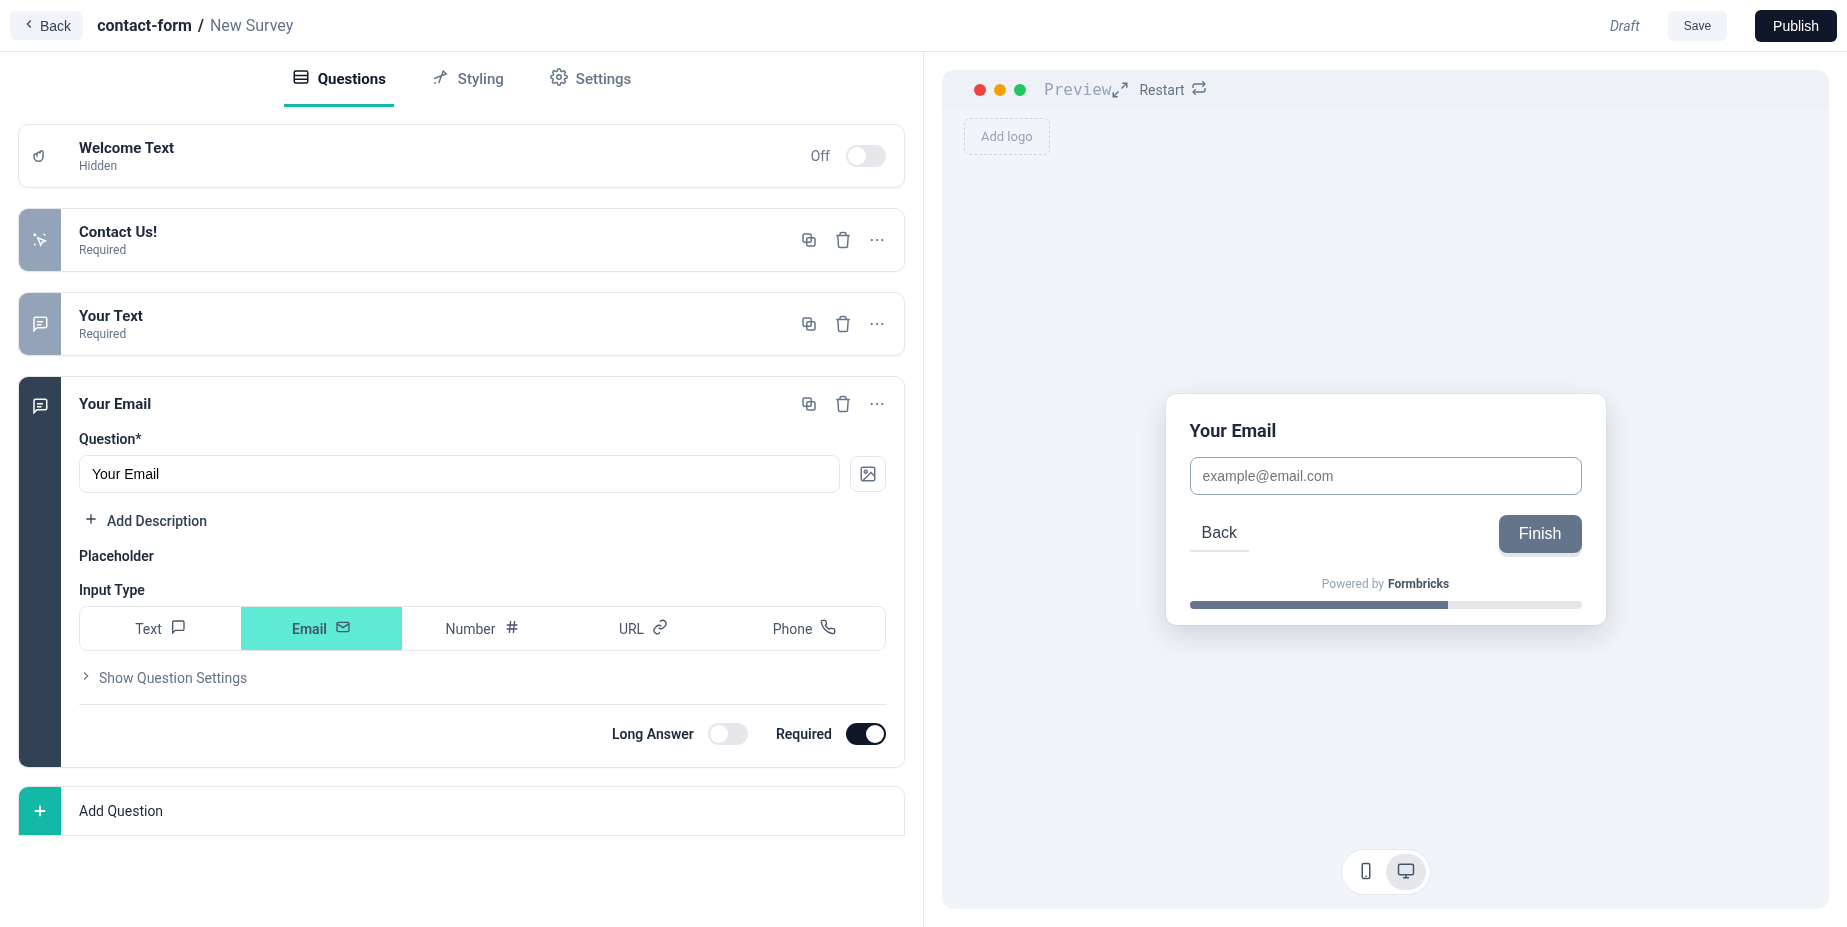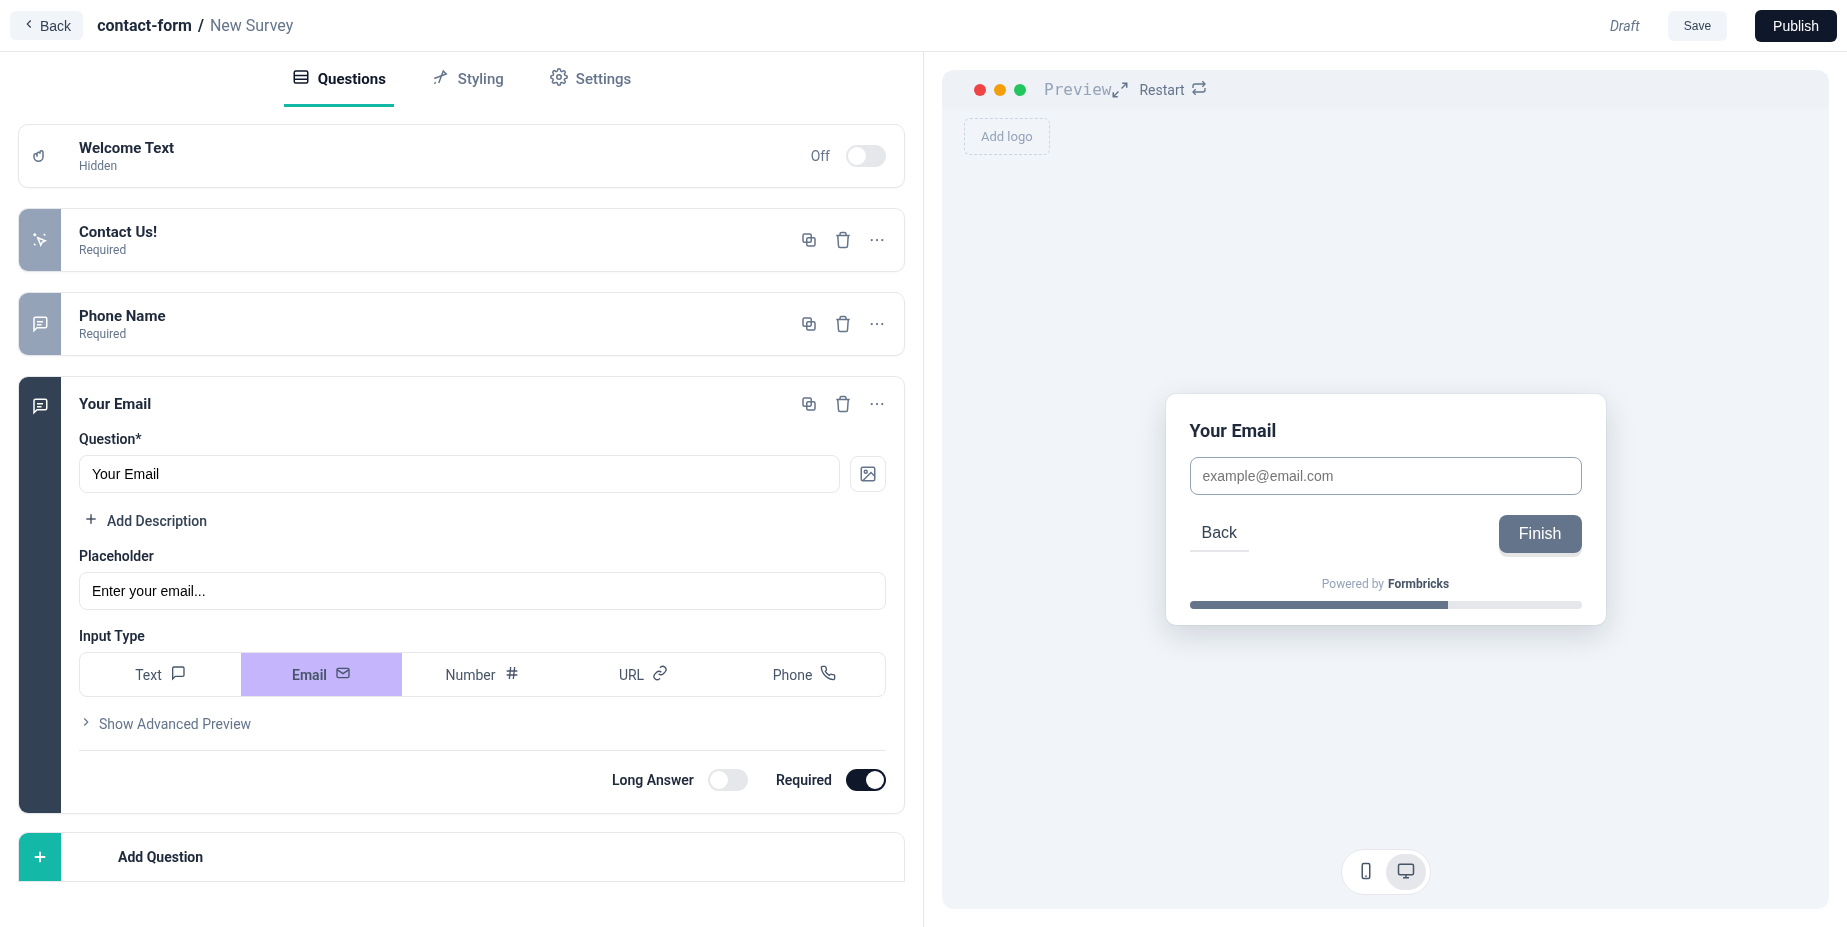--- a/index.html
+++ b/index.html
@@ -174,21 +174,21 @@
     display: flex;
     border: 1px solid #e5e7eb;
     border-radius: 8px;
     overflow: hidden;
   }
   .segmented .seg {
     flex: 1;
     display: flex; align-items: center; justify-content: center; gap: 8px;
     padding: 12px 0; font-size: 14px; color: #475569; cursor: pointer;
   }
-  .segmented .seg.active { background: #c4b5fd; font-weight: 600; }
+  .segmented .seg.active { background: #5eead4; font-weight: 600; }
   .segmented .seg svg { width: 16px; height: 16px; }
 
   .adv-link {
     display: flex; align-items: center; gap: 6px;
     color: #64748b; font-size: 14px; cursor: pointer;
   }
 
   .bottom-switches {
     display: flex; justify-content: flex-end; align-items: center; gap: 14px;
     border-top: 1px solid #e5e7eb; padding-top: 18px;
@@ -200,21 +200,21 @@
     display: flex;
     border: 1px solid #e5e7eb;
     border-radius: 10px 10px 0 0;
     overflow: hidden;
     margin-top: -2px;
   }
   .add-q-handle {
     width: 42px; background: #14b8a6;
     display:flex;align-items:center;justify-content:center;color:#fff;
   }
-  .add-q-body { padding: 16px 18px; font-weight: 700; margin-left: 39px; }
+  .add-q-body { padding: 16px 18px; font-weight: 400; }
 
   
   .right-panel {
     flex: 1;
     display: flex;
     flex-direction: column;
     padding: 18px;
   }
   .preview-frame {
     flex: 1;
@@ -426,21 +426,21 @@
       <div class="card">
         <div class="card-handle">
           <svg viewBox="0 0 24 24" fill="none" stroke="currentColor" stroke-width="2">
               <path d="M21 15a2 2 0 0 1-2 2H8l-4 4V5a2 2 0 0 1 2-2h13a2 2 0 0 1 2 2z"></path>
               <line x1="8" y1="9" x2="16" y2="9"></line>
               <line x1="8" y1="13" x2="14" y2="13"></line>
             </svg>
         </div>
         <div class="card-body">
           <div class="card-title-wrap">
-            <span class="card-title">Phone Name</span>
+            <span class="card-title">Your Text</span>
             <span class="card-sub">Required</span>
           </div>
           <div class="card-actions">
             <span class="icon-btn">
                 <svg viewBox="0 0 24 24" fill="none" stroke="currentColor" stroke-width="2">
                   <rect x="9" y="9" width="11" height="11" rx="2"></rect>
                   <rect x="4" y="4" width="11" height="11" rx="2"></rect>
                 </svg>
               </span>
             <span class="icon-btn">
@@ -515,21 +515,20 @@
               <svg viewBox="0 0 24 24" width="16" height="16" fill="none" stroke="currentColor" stroke-width="2">
                   <line x1="12" y1="5" x2="12" y2="19"></line>
                   <line x1="5" y1="12" x2="19" y2="12"></line>
                 </svg>
             </span>
             <span>Add Description</span>
           </div>
 
           <div class="form-group">
             <span class="form-label">Placeholder</span>
-            <input class="text-input" value="Enter your email..." style="">
           </div>
 
           <div class="form-group">
             <span class="form-label">Input Type</span>
             <div class="segmented">
               <div class="seg">
                 <span>Text</span>
                 <span><svg viewBox="0 0 24 24" fill="none" stroke="currentColor" stroke-width="2">
                       <path d="M21 15a2 2 0 0 1-2 2H8l-4 4V5a2 2 0 0 1 2-2h13a2 2 0 0 1 2 2z"></path>
                     </svg></span>
@@ -565,21 +564,21 @@
               </div>
             </div>
           </div>
 
           <div class="adv-link">
             <span>
               <svg viewBox="0 0 24 24" width="14" height="14" fill="none" stroke="currentColor" stroke-width="2">
                   <polyline points="9 18 15 12 9 6"></polyline>
                 </svg>
             </span>
-            <span>Show Advanced Preview</span>
+            <span>Show Question Settings</span>
           </div>
 
           <div class="bottom-switches">
             <span class="switch-label">Long Answer</span>
             <div class="toggle"></div>
             <span class="switch-label" style="margin-left:14px;">Required</span>
             <div class="toggle on"></div>
           </div>
         </div>
       </div>

